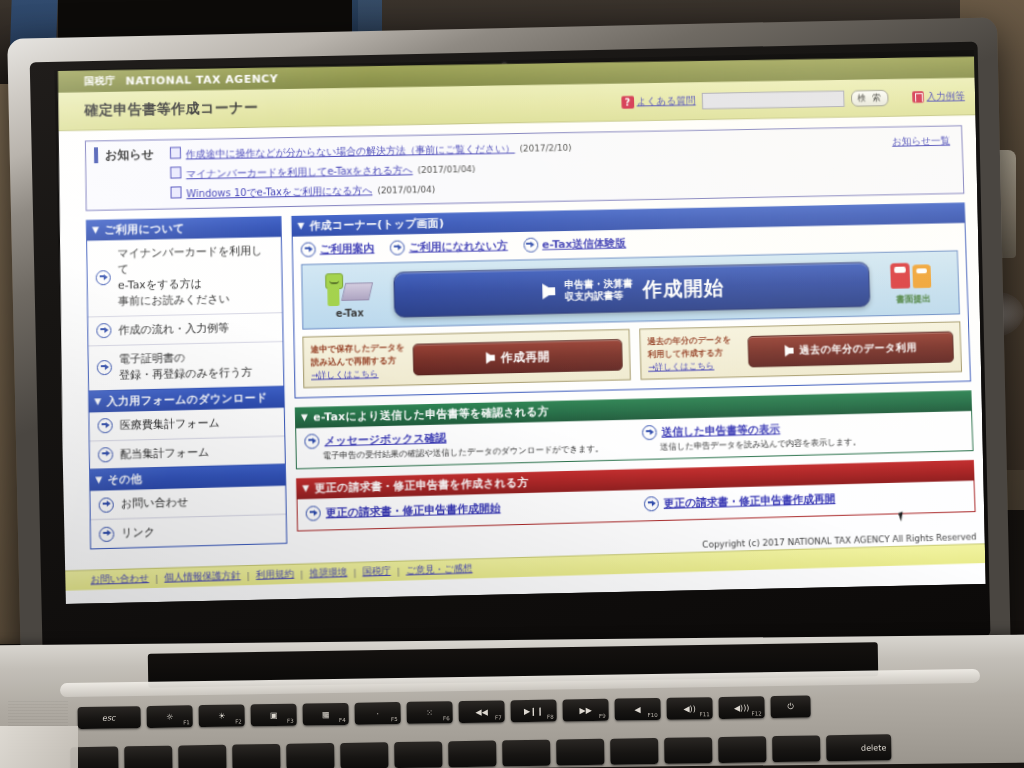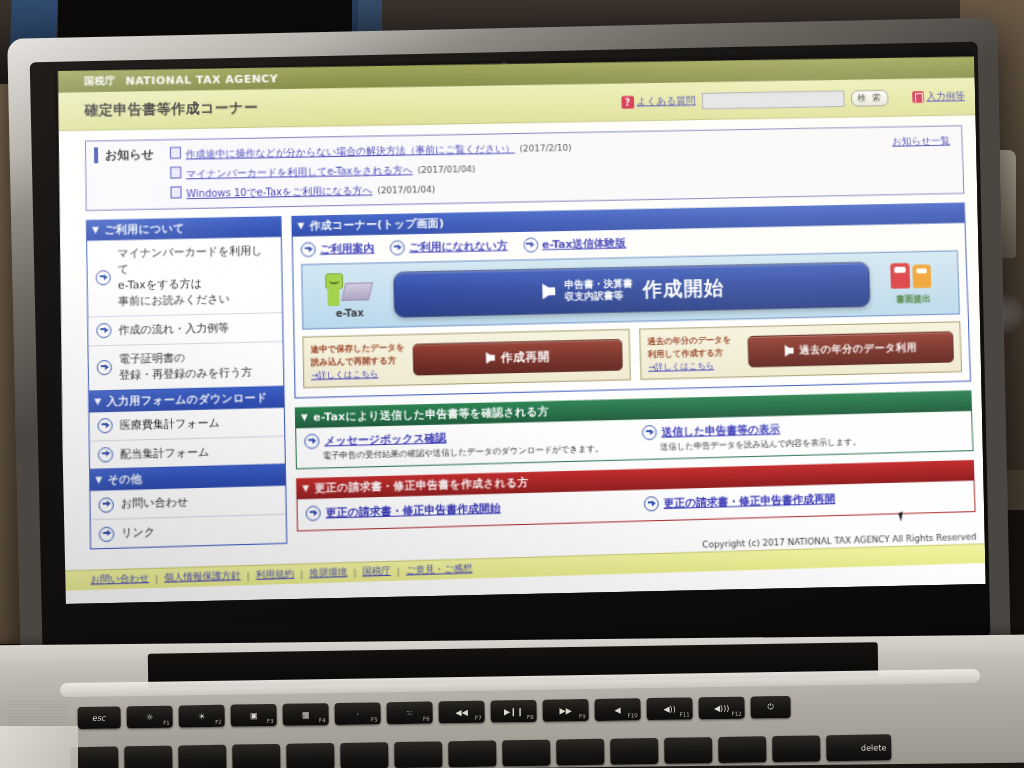--- a/index.html
+++ b/index.html
@@ -777,21 +777,21 @@
     </div>
   </div>
 
   <div class="base"></div>
   <div class="hinge-gap"></div>
   <div class="base-lip"></div>
   <div class="speaker-l"></div>
 
   <div class="kb">
     <div class="krow row-fn">
-      <div class="key esc" style="width:43px;height:22px">
+      <div class="key esc" style="width:63px;height:22px">
           <span class="gl">esc</span>
         </div>
       <div class="key" style="width:46px;height:22px">
           <span class="gl">☼</span>
           <span class="fk">F1</span>
         </div>
       <div class="key" style="width:46px;height:22px">
           <span class="gl">☀</span>
           <span class="fk">F2</span>
         </div>

